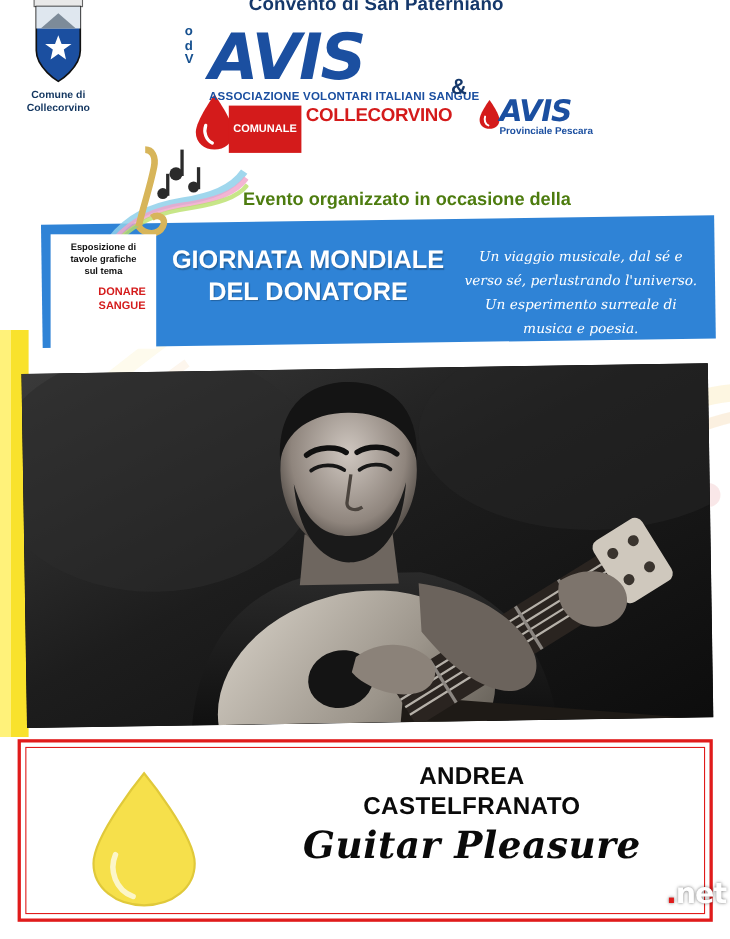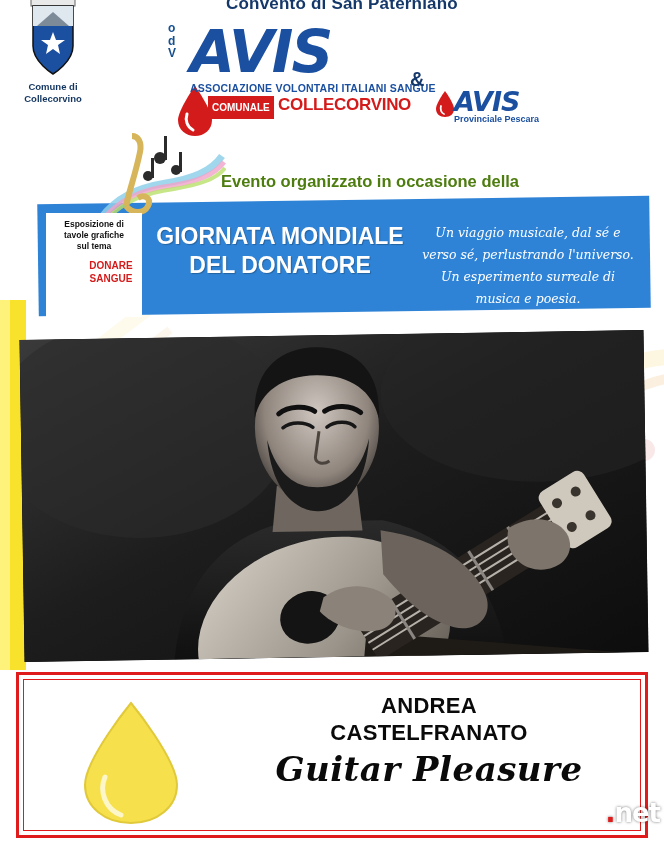--- a/index.html
+++ b/index.html
@@ -143,21 +143,21 @@
     color: #1b4fa0;
     letter-spacing: .2px;
   }
   .avis-comunale {
     position: absolute;
     left: 40px; top: 74px;
     background: #d41b1b;
     color: #ffffff;
     font-size: 10px;
     font-weight: bold;
-    padding: 6px 4px;
+    padding: 16px 4px;
   }
   .avis-colle {
     position: absolute;
     left: 110px; top: 73px;
     font-size: 17px;
     font-weight: bold;
     color: #d41b1b;
     letter-spacing: -.3px;
   }
   .drop-big {

